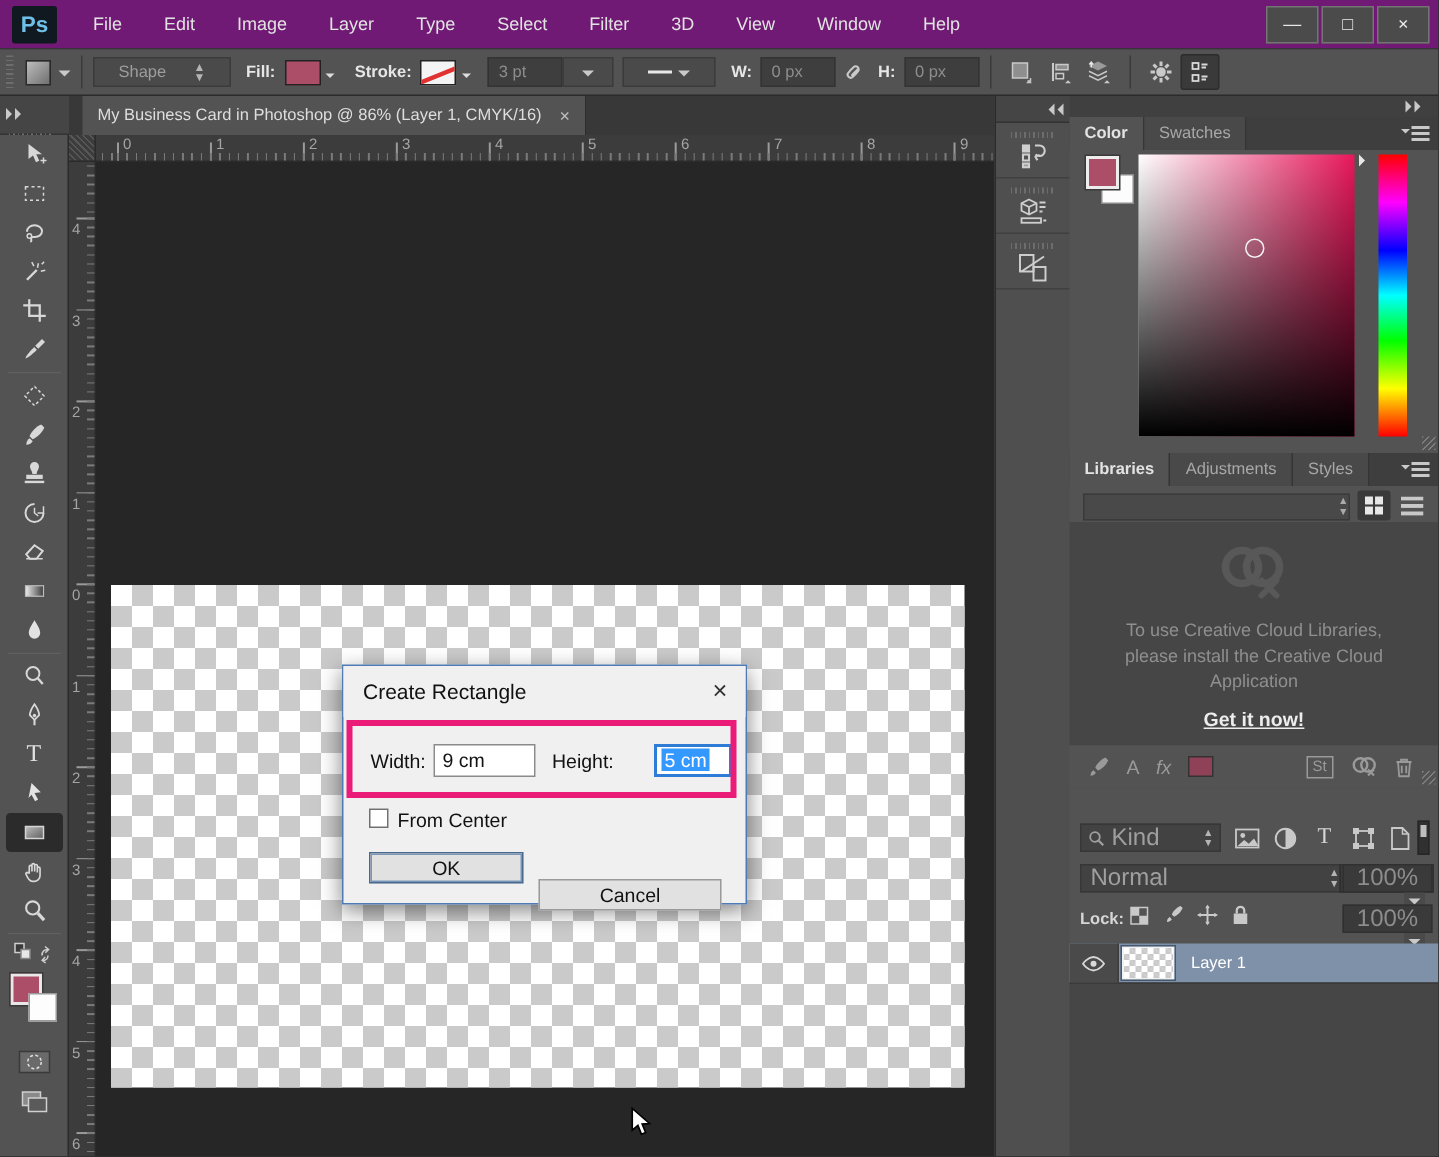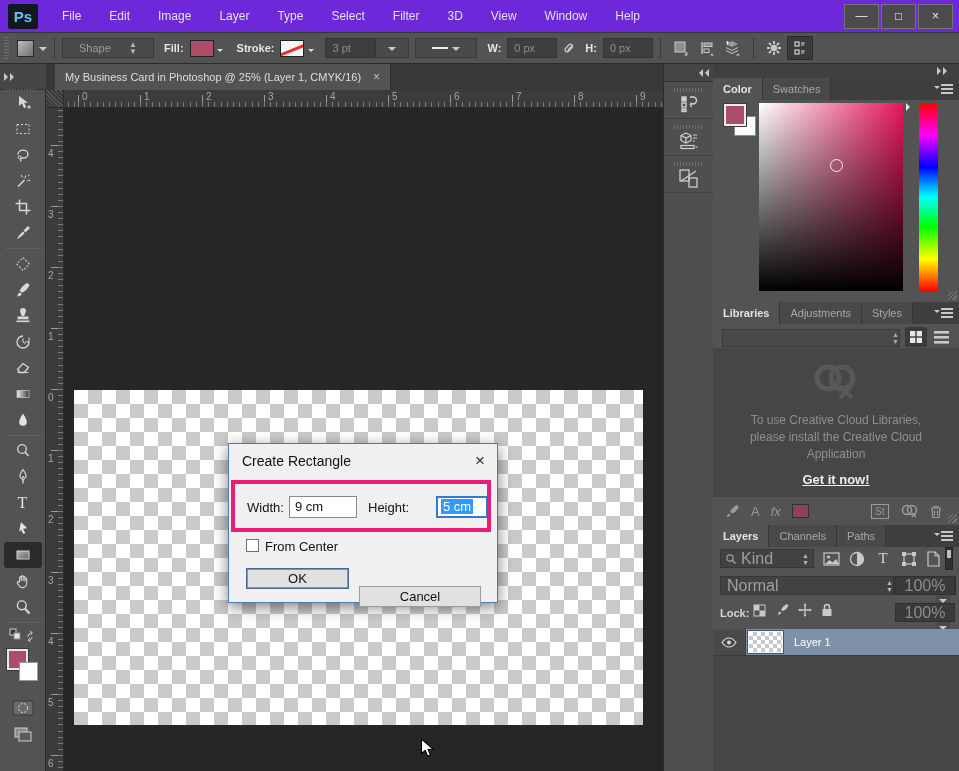--- a/index.html
+++ b/index.html
@@ -2,21 +2,21 @@
 <html><head>
 <meta charset="utf-8">
 <style>
   * { box-sizing: border-box; margin: 0; padding: 0; }
   body { background:#222; }
   #app { position:relative; width:959px; height:771px; overflow:hidden;
          font-family:"Liberation Sans", sans-serif; background:#4f4f4f; color:#d8d8d8; }
   .abs { position:absolute; }
 
   
-  #menubar { left:0; top:0; width:959px; height:33px; background:#6d28d9;
+  #menubar { left:0; top:0; width:959px; height:33px; background:#701a75;
              display:flex; align-items:center; border-bottom:1px solid #353535;}
   #ps-logo { width:30px; height:25px; margin:0 10px 0 8px; background:#10191f;
              color:#6fc0e8; font-weight:bold; font-size:15px; display:flex;
              align-items:center; justify-content:center; border-radius:2px;}
   .menu-item { padding:0 14px; font-size:12px; color:#e2e2e2; height:33px;
                display:flex; align-items:center; cursor:default;}
   #win-controls { margin-left:auto; display:flex; gap:2px; padding-right:6px;}
   .win-btn { width:35px; height:25px; border:1px solid #747474; background:#4b4b4b;
              color:#e8e8e8; font-size:12px; display:flex; align-items:center;
              justify-content:center; }
@@ -326,21 +326,21 @@
         </svg>
     </div>
   </div>
 
   <div id="toolbar-header" class="abs">
     <span class="tri-r"></span><span class="tri-r"></span>
     <div class="dots-h"></div>
   </div>
   <div id="tabbar" class="abs">
     <div id="doc-tab">
-      <span>My Business Card in Photoshop @ 25% (Layer 1, CMYK/16)</span>
+      <span>My Business Card in Photoshop @ 86% (Layer 1, CMYK/16)</span>
       <span class="close">×</span>
     </div>
   </div>
 
   <div id="left-toolbar" class="abs">
     <div class="tool">
         <svg width="18" height="18" viewBox="0 0 18 18">
           <path d="M5 2v10l3-2.4 2 4.6 2.2-1-2-4.4H14z" fill="#d8d8d8"></path>
           <path d="M13 13h4M15 11v4" stroke="#d8d8d8"></path>
         </svg>
@@ -683,29 +683,20 @@
           <g fill="none" stroke="#9a9a9a" stroke-width="1.2">
             <path d="M2 4h10M5 4V2.5h4V4M3 4l.8 9.5h6.4L11 4"></path>
             <path d="M5.5 6.5v5M8.5 6.5v5"></path>
           </g>
         </svg>
       <div class="grip-corner"></div>
     </div>
   </div>
 
   <div id="layers-panel" class="abs panel">
-    <div class="tab-bar">
-      <div class="ptab active">Layers</div>
-      <div class="ptab">Channels</div>
-      <div class="ptab">Paths</div>
-      <div class="panel-menu">
-          <span class="tri"></span>
-          <span class="bars"></span>
-        </div>
-    </div>
     <div id="kind-select">
       <svg width="12" height="12" viewBox="0 0 12 12">
           <circle cx="5" cy="5" r="3.2" fill="none" stroke="#9f9f9f" stroke-width="1.2"></circle>
           <path d="M7.5 7.5l3 3" stroke="#9f9f9f" stroke-width="1.5"></path>
         </svg>
       <span style="margin-left:4px">Kind</span>
       <span class="updown" style="font-size:7px">▲<br>▼</span>
     </div>
     <div class="filt-btn" style="left:106px">
       <svg width="17" height="14" viewBox="0 0 17 14">

